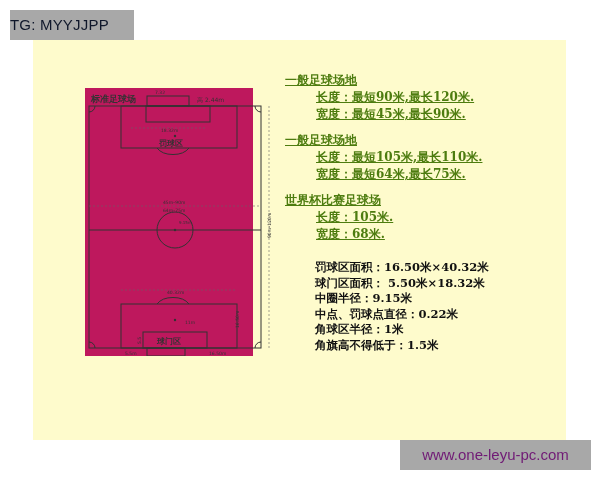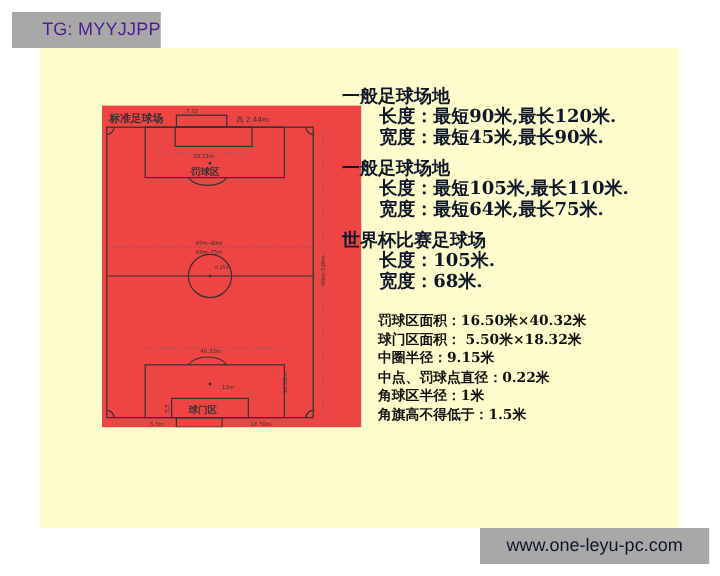--- a/index.html
+++ b/index.html
@@ -7,40 +7,40 @@
       width: 600px; height: 480px; position: relative; overflow: hidden;
       background: #ffffff;
       font-family: "DejaVu Serif", "Liberation Serif", serif;
     }
     .slide {
       position: absolute; left: 33px; top: 40px; width: 533px; height: 400px;
       background: #fefbcc;
     }
     .tg-badge {
       position: absolute; left: 10px; top: 10px; width: 124px; height: 30px;
-      background: #a8a8a8; color: #4c1d95;
+      background: #a8a8a8; color: #0f172a;
       font-family: "Liberation Sans", sans-serif; font-size: 15px;
-      line-height: 30px; text-align: right; letter-spacing: 0.2px;
+      line-height: 30px; text-align: left; letter-spacing: 0.2px;
       z-index: 5;
     }
     .watermark {
       position: absolute; left: 400px; top: 440px; width: 191px; height: 30px;
-      background: #a8a8a8; color: #0f172a;
+      background: #a8a8a8; color: #701a75;
       font-family: "Liberation Sans", sans-serif; font-size: 15px;
       line-height: 30px; text-align: center;
       z-index: 5;
     }
     .diagram {
-      position: absolute; left: 85px; top: 88px; width: 216px; height: 268px;
-      background: #ef4444;
+      position: absolute; left: 85px; top: 88px; width: 168px; height: 268px;
+      background: #be185d;
     }
     .diagram svg { position: absolute; left: 0; top: 0; }
     .text-panel {
       position: absolute; left: 285px; top: 72px; width: 260px;
-      color: #0f172a; font-size: 15px; font-weight: bold;
+      color: #4d7c0f; font-size: 12px; font-weight: bold; text-decoration: underline;
     }
     .sec-title { height: 17px; line-height: 17px; white-space: nowrap; }
     .sec-line { height: 17px; line-height: 17px; padding-left: 15px; white-space: nowrap; }
     .gap { height: 9px; }
     .spec-list { position: absolute; left: 304px; top: 260px; color: #111111;
       font-size: 11.5px; font-weight: bold; margin-left: 11px; }
     .spec-line { height: 15.5px; line-height: 15.5px; white-space: nowrap; }
     .lbl { font-weight: bold; margin-left: 16px; }
   </style>
 </head>

